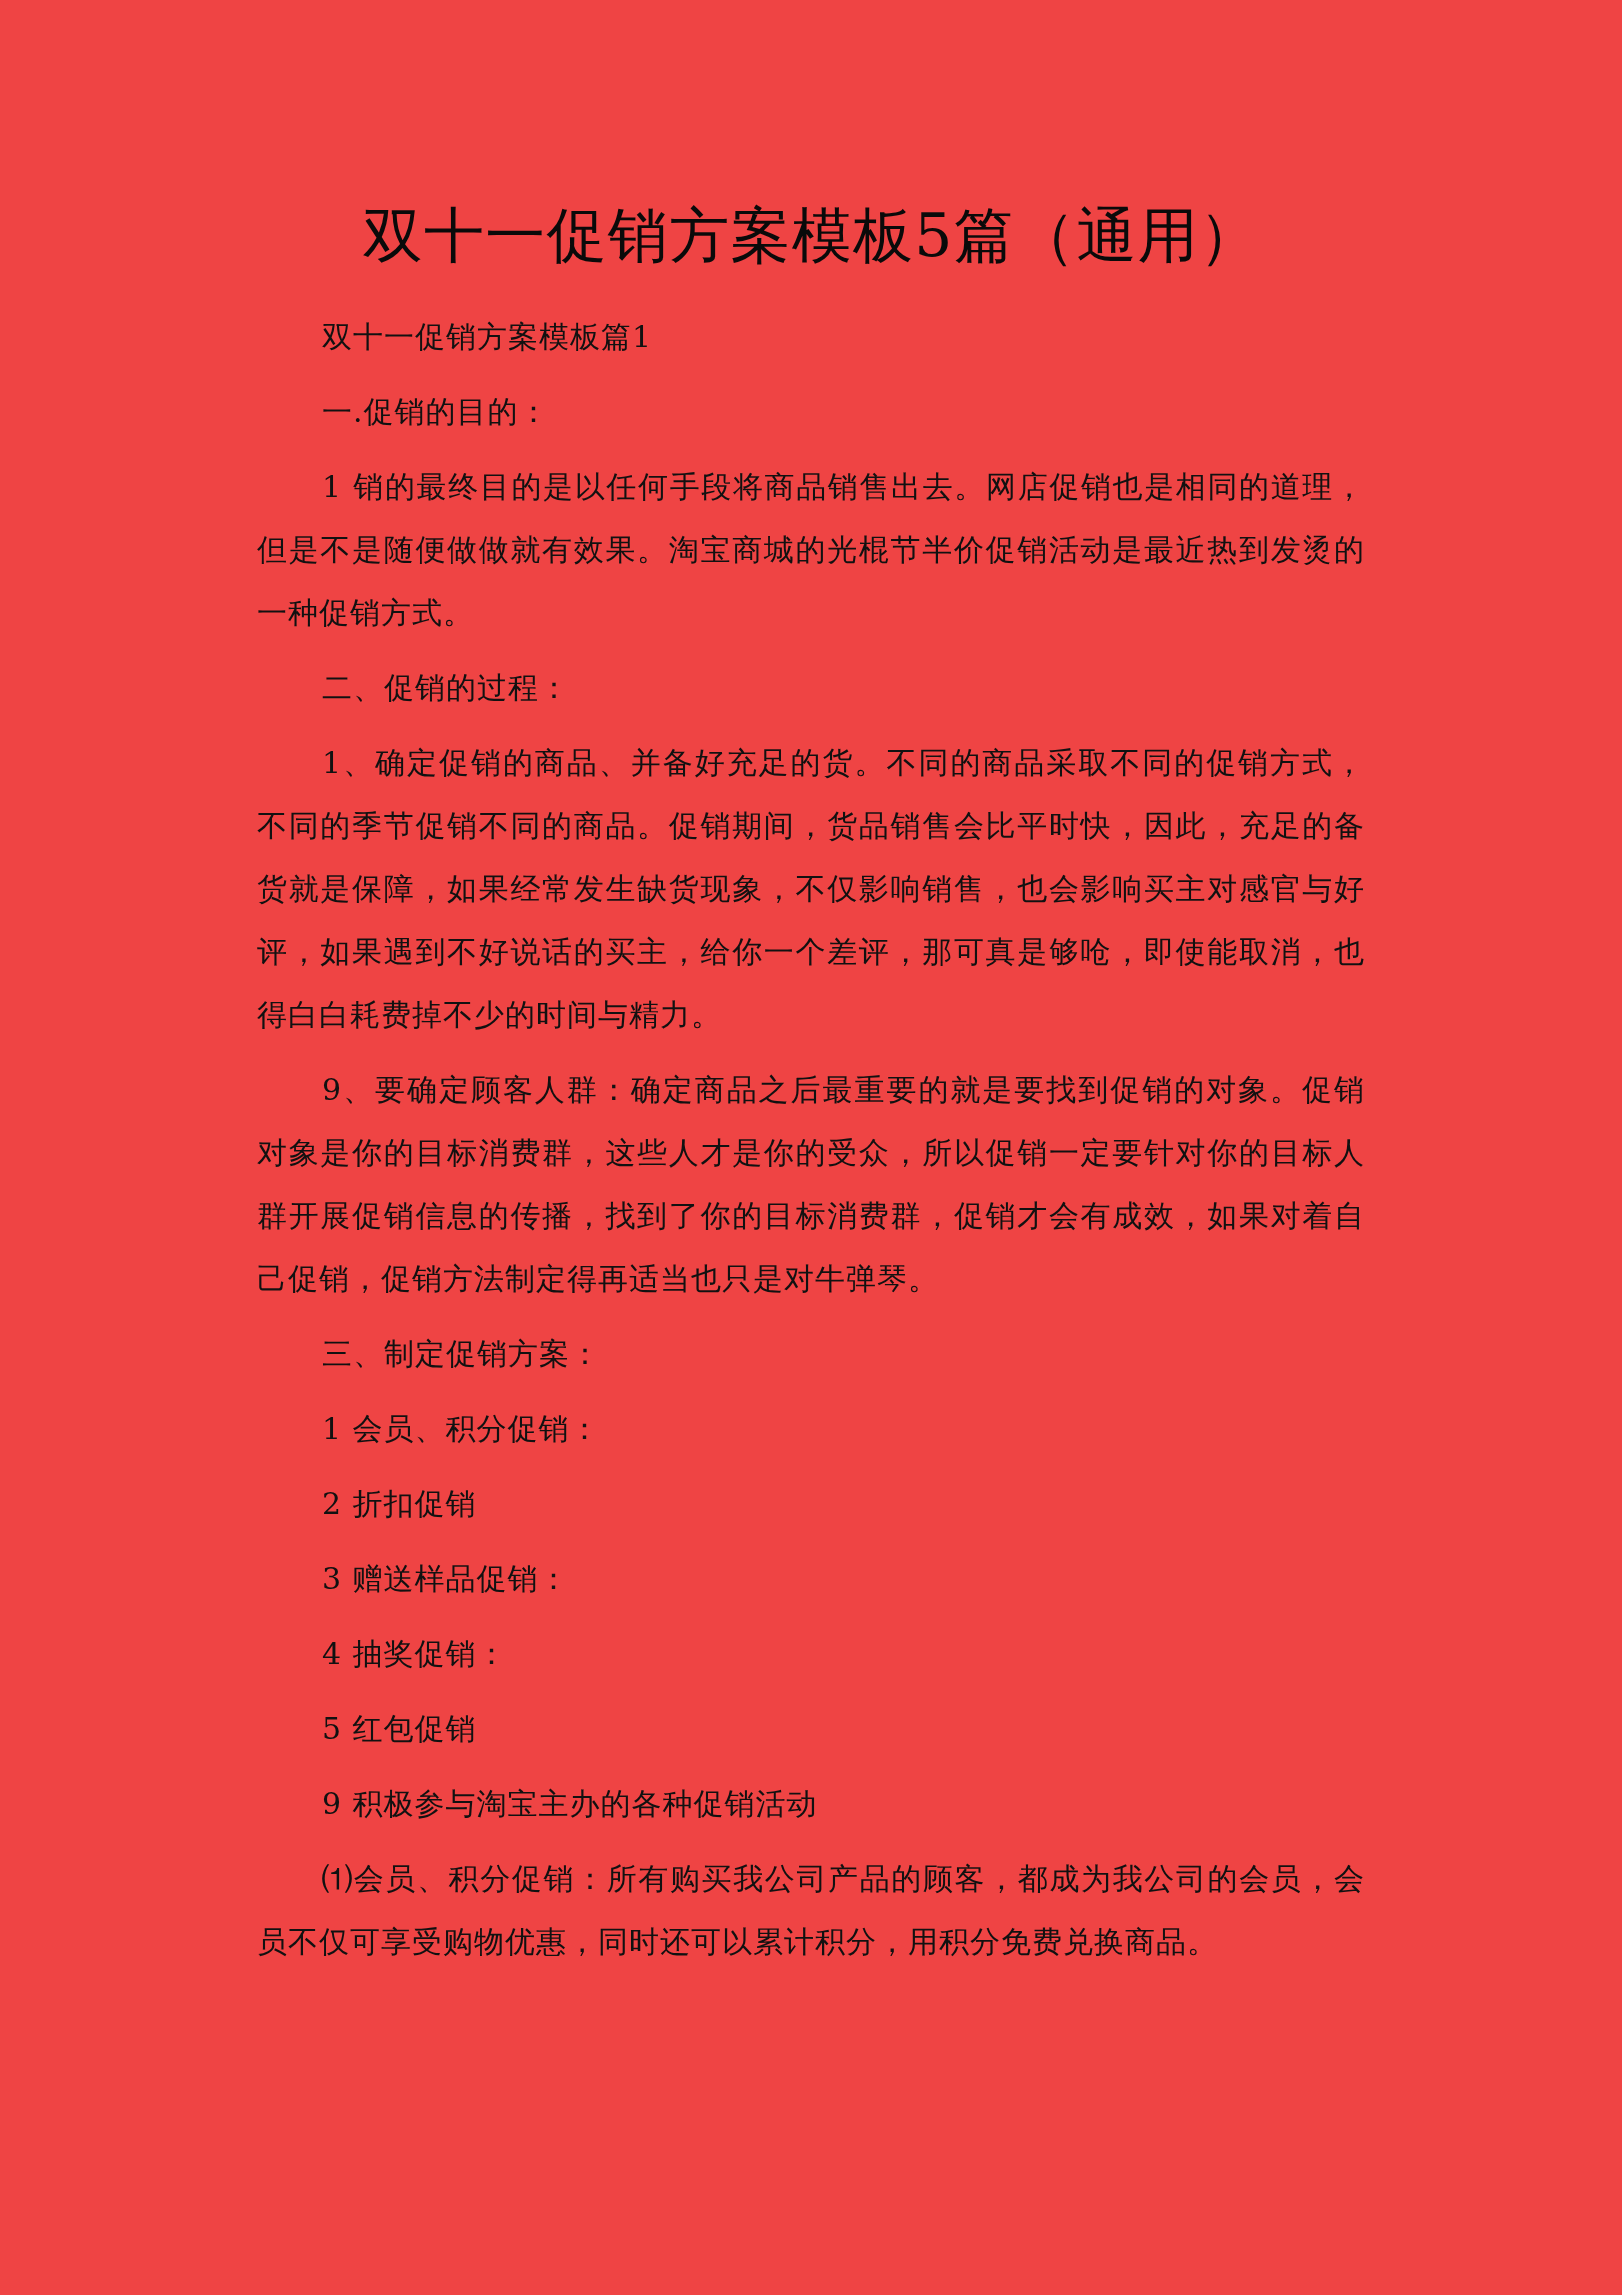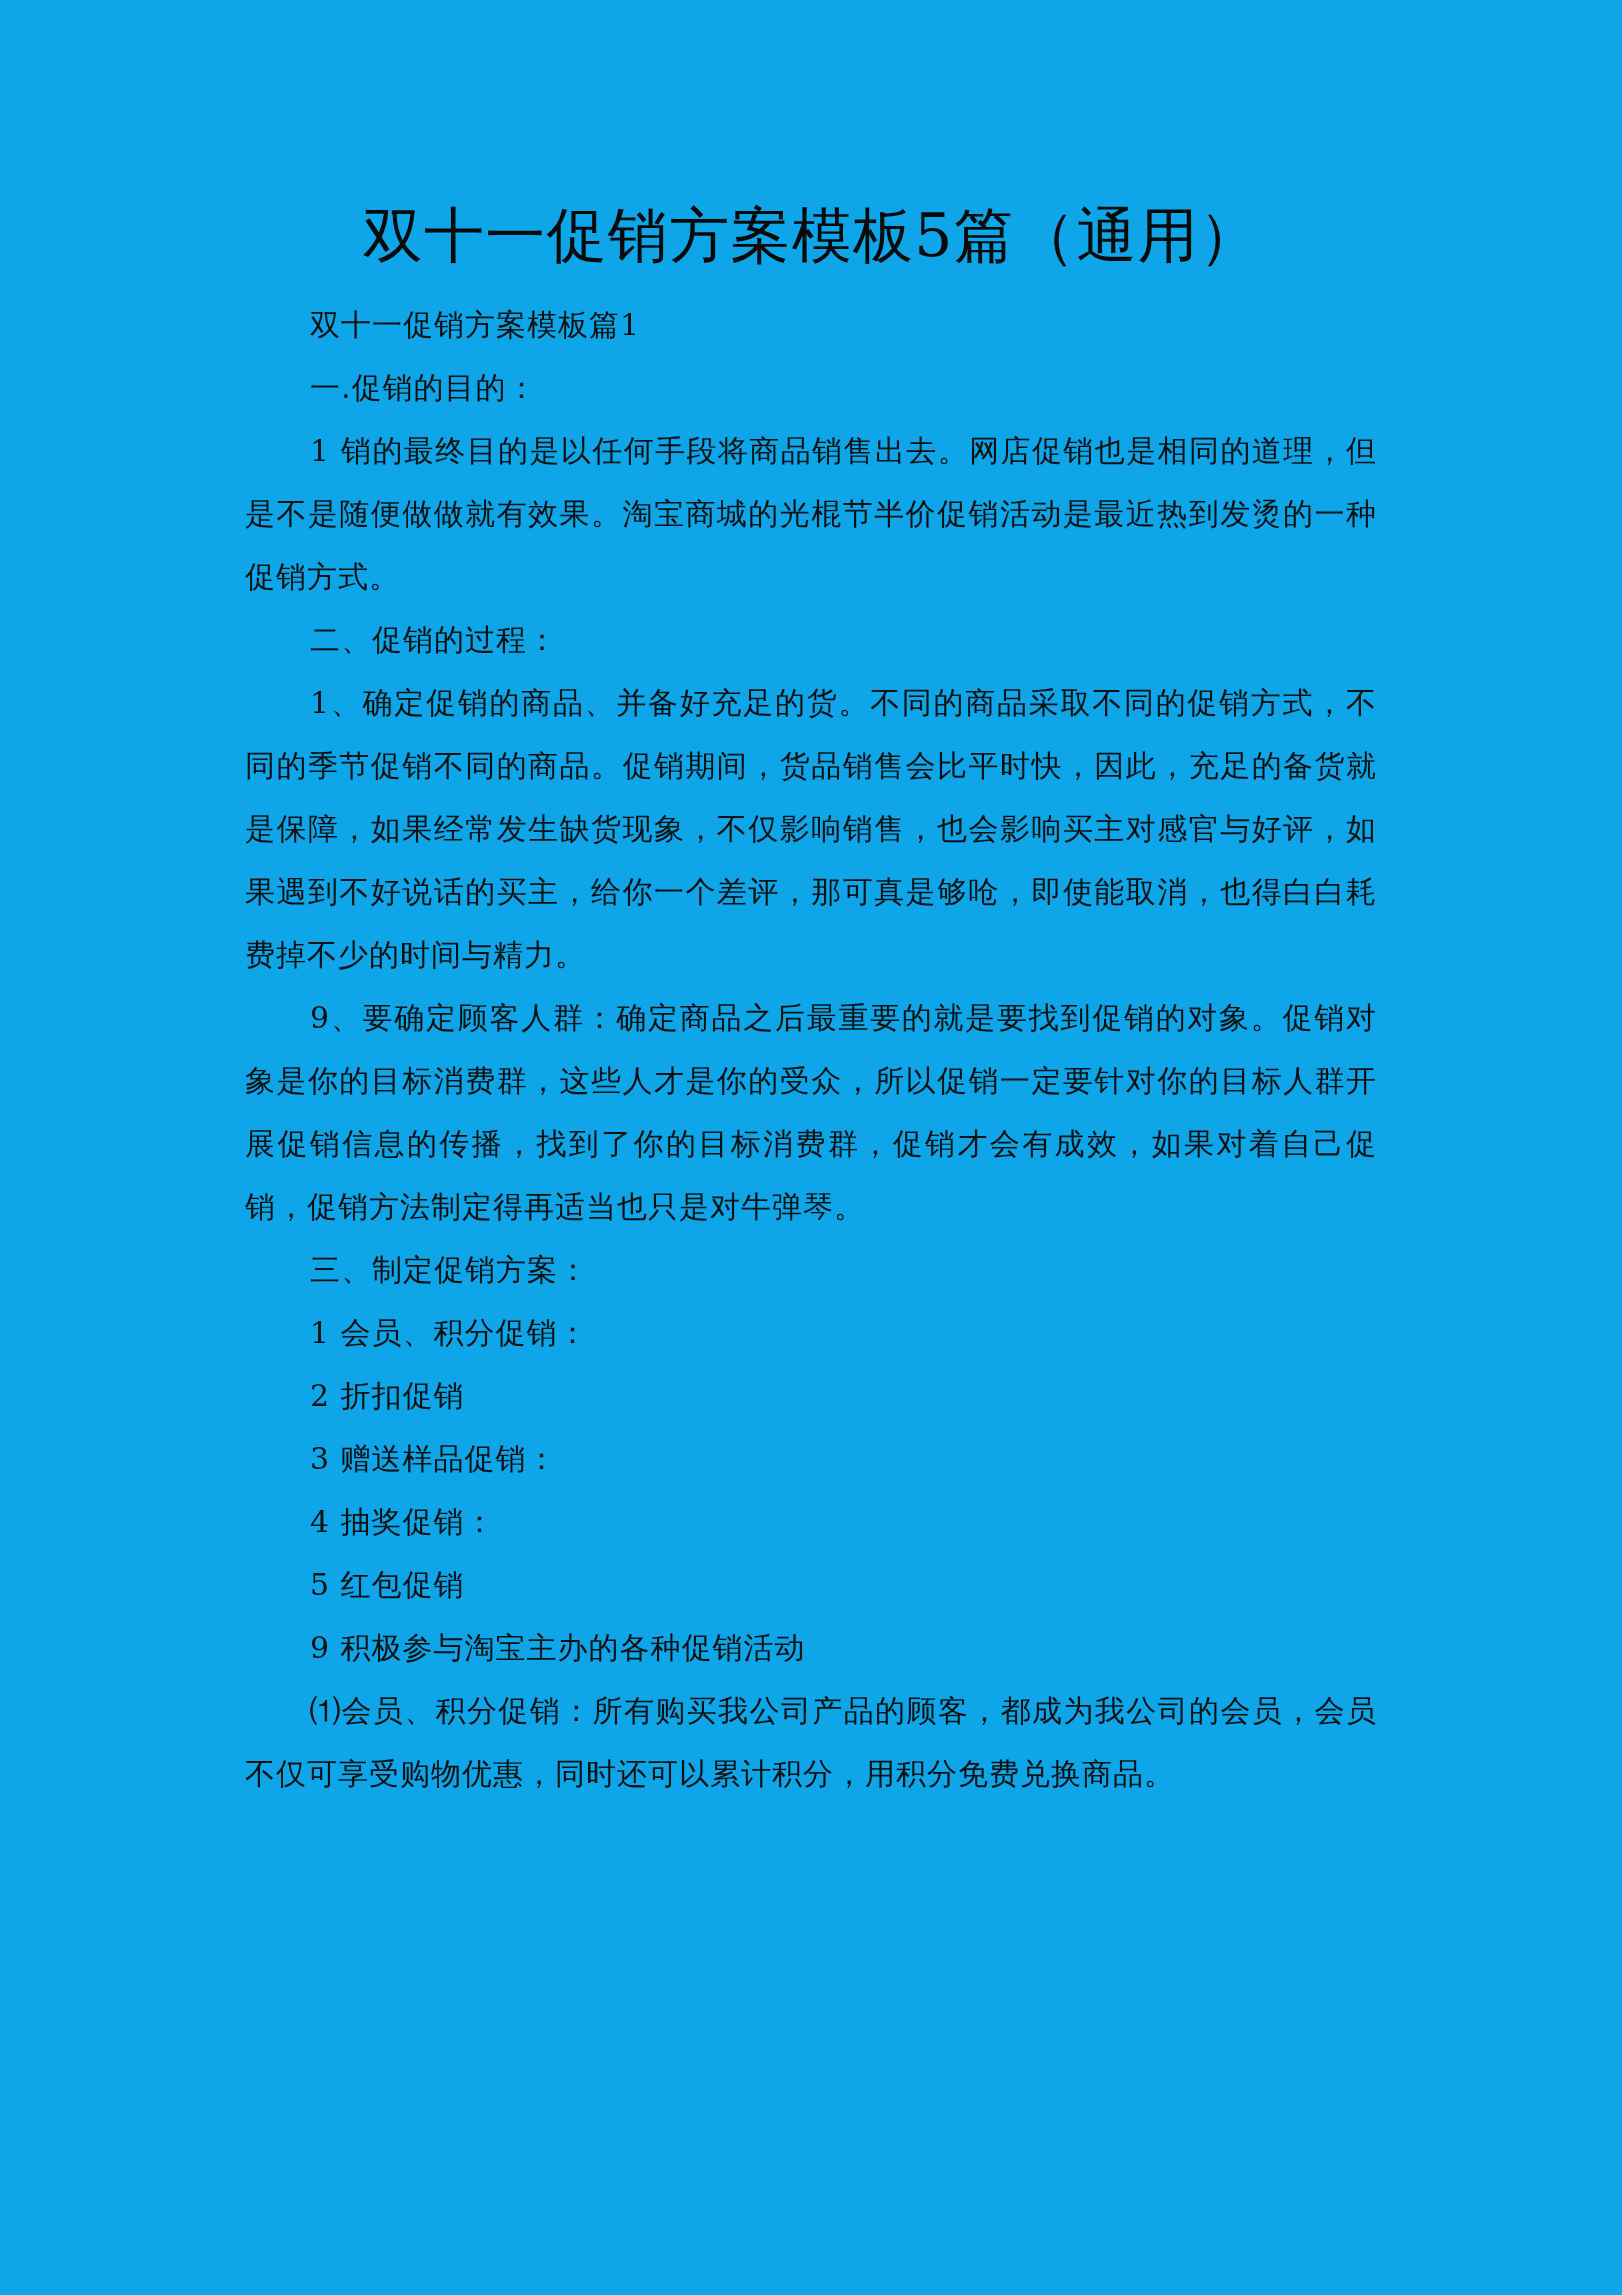--- a/index.html
+++ b/index.html
@@ -1,32 +1,32 @@
 <!DOCTYPE html>
 <html style="font-size:10.5px"><head>
 <meta charset="utf-8">
 <style>
   html, body { margin: 0; padding: 0; background: #ffffff; }
   body {
     width: 1623px; height: 2295px; position: relative; overflow: hidden;
     font-family: "DejaVu Serif", "Liberation Serif", serif;
     color: #111111;
   }
-  .page { position: absolute; left: 0; top: 0; width: 1623px; height: 2295px; background: #0ea5e9; }
+  .page { position: absolute; left: 0; top: 0; width: 1623px; height: 2295px; background: #ef4444; }
   .title {
     position: absolute; left: 0; width: 1623px; top: 196px;
     text-align: center; font-size: 60px; line-height: 79px; letter-spacing: 1.3px;
     color: #0a0a0a;
   }
   .body {
     position: absolute; left: 245px; top: 293px; width: 1132px;
     font-size: 30px; line-height: 63px; letter-spacing: 1px;
     text-align: justify;
   }
-  .p { margin: 0; text-indent: 65px; }
+  .p { margin: 12px; text-indent: 65px; }
 </style>
 </head>
 <body>
 
 <div class="page">
   <div class="title">双十一促销方案模板5篇（通用）</div>
   <div class="body">
     <p class="p">双十一促销方案模板篇1</p>
     <p class="p">一.促销的目的：</p>
     <p class="p">1 销的最终目的是以任何手段将商品销售出去。网店促销也是相同的道理，但是不是随便做做就有效果。淘宝商城的光棍节半价促销活动是最近热到发烫的一种促销方式。</p>

